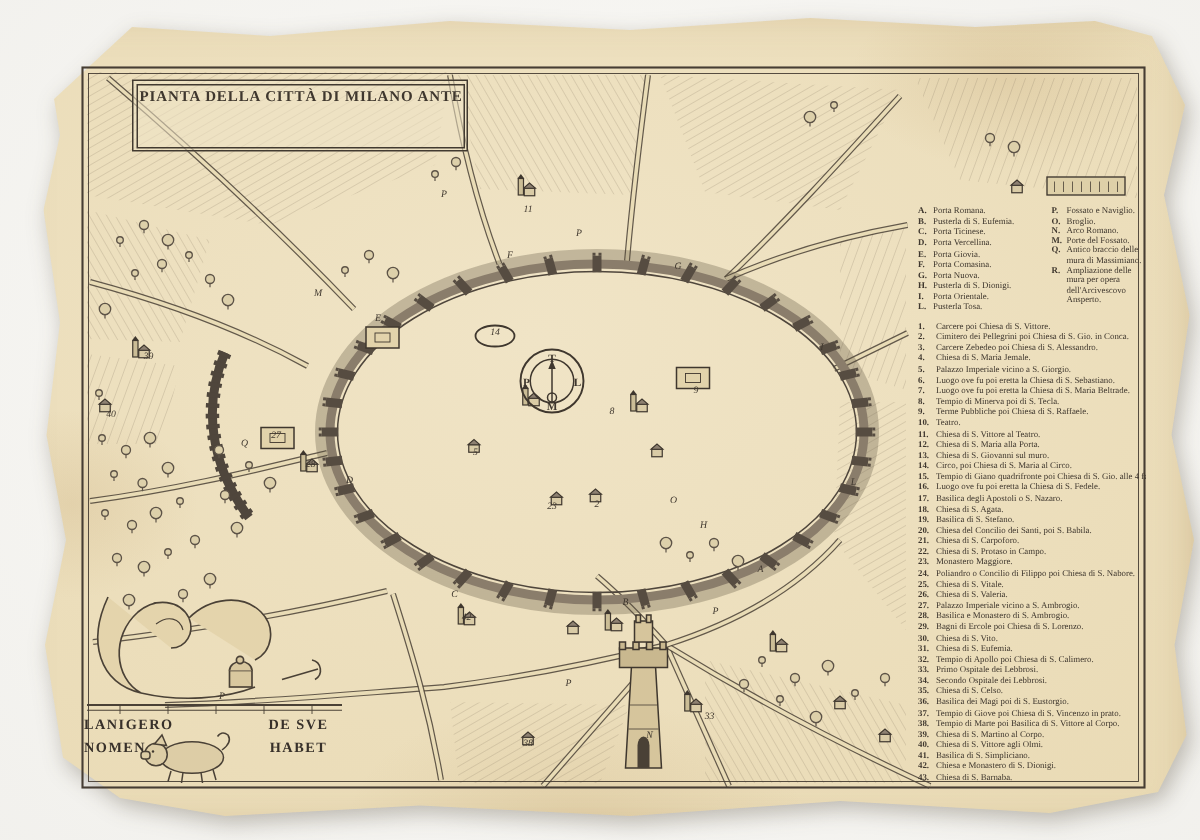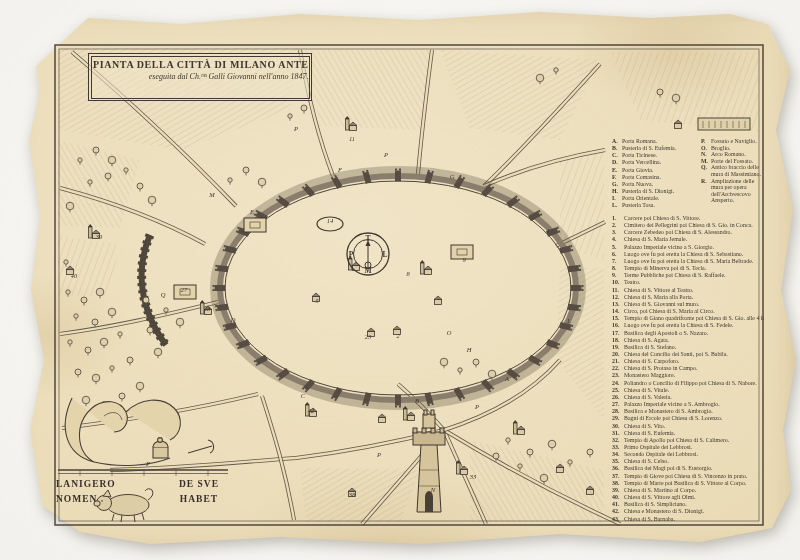--- a/index.html
+++ b/index.html
@@ -504,21 +504,20 @@
         <text x="74" y="278" font-size="6.5" font-style="italic" fill="#3f372e" font-family="Liberation Serif, serif" text-anchor="middle">40</text>
         <text x="473" y="479" font-size="6.5" font-style="italic" fill="#3f372e" font-family="Liberation Serif, serif" text-anchor="middle">33</text>
         <text x="352" y="497" font-size="6.5" font-style="italic" fill="#3f372e" font-family="Liberation Serif, serif" text-anchor="middle">38</text>
         <text x="311" y="413" font-size="6.5" font-style="italic" fill="#3f372e" font-family="Liberation Serif, serif" text-anchor="middle">42</text>
       </g>
   </svg>
 
   <div class="ov title-box">
     <div class="title-inner">
       <div class="t1">PIANTA DELLA CITTÀ DI  MILANO ANTE</div>
-      <div class="t3">eseguita dal Ch.ᵐᵒ Galli Giovanni nell'anno 1847.</div>
     </div>
   </div>
 
   <div class="ov gates1">
       <div class="legend-row">
         <span class="k">A.</span>
         <span class="v">Porta Romana.</span>
       </div>
       <div class="legend-row">
         <span class="k">B.</span>

